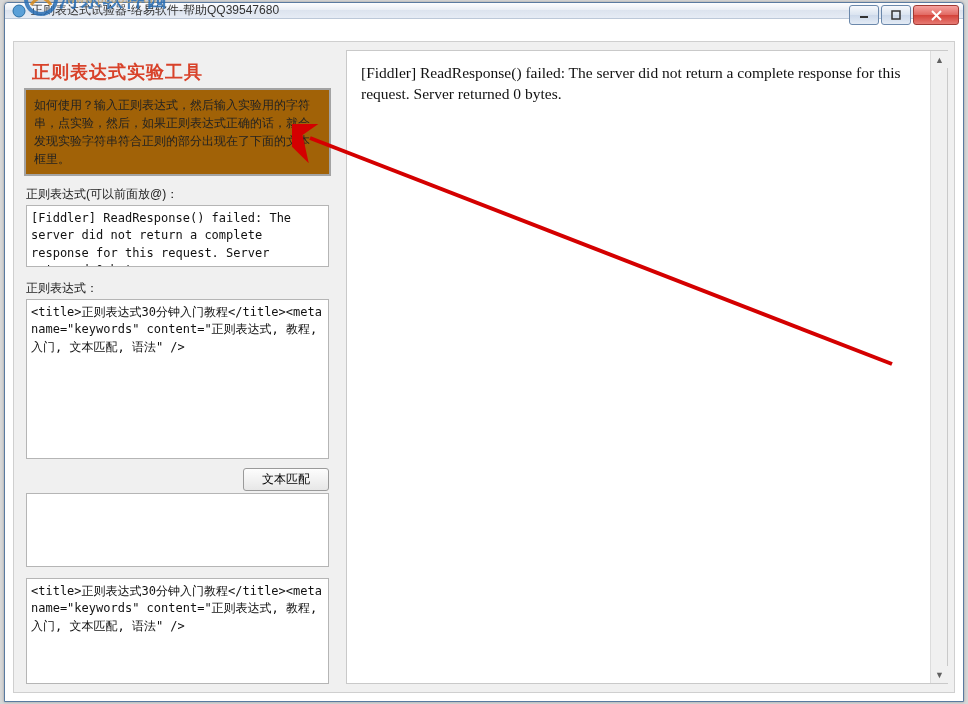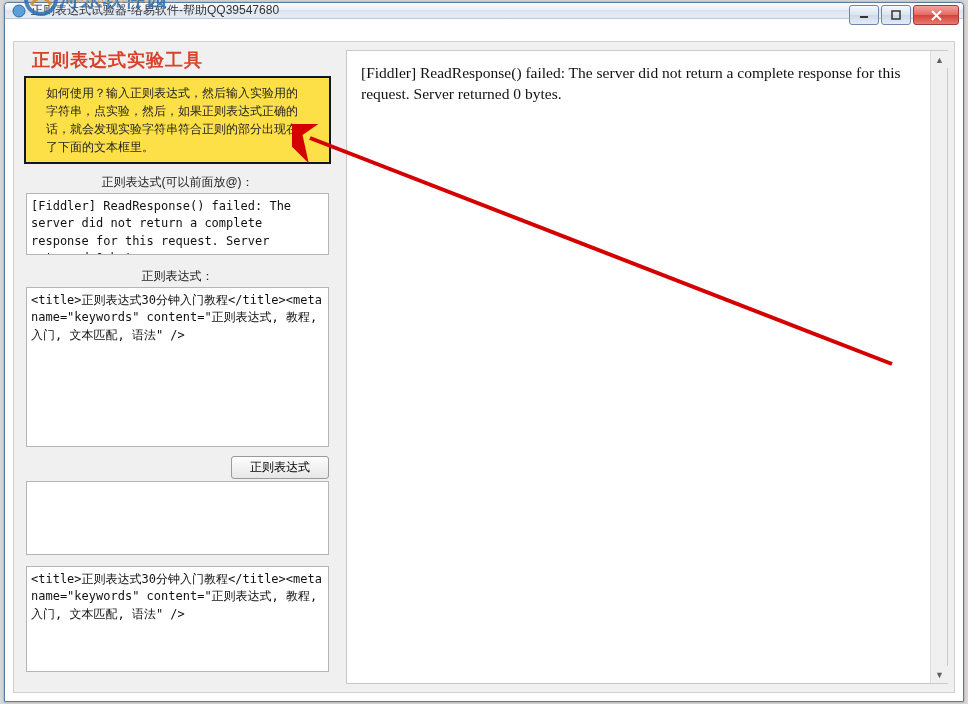--- a/index.html
+++ b/index.html
@@ -70,33 +70,33 @@
       width: 46px;
     }
     .client {
       position: absolute;
       left: 8px; right: 8px; top: 38px; bottom: 8px;
       background: #f0f0f0;
       border: 1px solid #cfcfcf;
     }
     .left-panel {
       position: absolute;
-      left: 6px; top: 0px; width: 315px; bottom: 0px;
+      left: 6px; top: 12px; width: 315px; bottom: 0px;
     }
     .heading {
       color: #d8422a;
       font-size: 18px;
       font-weight: bold;
       padding: 6px 0 4px 12px;
       letter-spacing: 1px;
     }
     .instruction-box {
-      border: 2px solid #0f172a;
-      background: #fde047;
-      padding: 6px 20px;
+      border: 2px solid #a3a3a3;
+      background: #a16207;
+      padding: 6px 8px;
       font-size: 12px;
       line-height: 1.5;
       color: #222;
       margin: 0 4px;
       position: relative;
     }
     .watermark {
       position:absolute;
       left: 18px;
       top: -22px;
@@ -116,21 +116,20 @@
       position:absolute;
       left:44px; top:12px;
       color:#bfa26a;
       font-size:11px;
       letter-spacing:1px;
     }
     .label {
       font-size: 12px;
       color: #222;
       margin: 10px 6px 2px 6px;
-      text-align: center;
     }
     .textarea-box {
       margin: 0 6px;
       width: calc(100% - 12px);
       border: 1px solid #b5b5b5;
       background: #fff;
       font-family: "SimSun", monospace;
       font-size: 12px;
       padding: 4px;
       resize: none;
@@ -239,21 +238,21 @@
         <span>如何使用？输入正则表达式，然后输入实验用的字符串，点实验，然后，如果正则表达式正确的话，就会发现实验字符串符合正则的部分出现在了下面的文本框里。</span>
       </div>
 
       <div class="label">正则表达式(可以前面放@)：</div>
       <textarea class="textarea-box ta-regex" style="">[Fiddler] ReadResponse() failed: The server did not return a complete response for this request. Server returned 0 bytes.</textarea>
 
       <div class="label">正则表达式：</div>
       <textarea class="textarea-box ta-test" style="">&lt;title&gt;正则表达式30分钟入门教程&lt;/title&gt;&lt;meta name="keywords" content="正则表达式, 教程, 入门, 文本匹配, 语法" /&gt;</textarea>
 
       <div class="btn-row">
-        <button class="run-btn">正则表达式</button>
+        <button class="run-btn">文本匹配</button>
       </div>
 
       <textarea class="textarea-box ta-result" style=""></textarea>
 
       <div style="height:8px"></div>
 
       <textarea class="textarea-box ta-bottom" style="">&lt;title&gt;正则表达式30分钟入门教程&lt;/title&gt;&lt;meta name="keywords" content="正则表达式, 教程, 入门, 文本匹配, 语法" /&gt;</textarea>
     </div>
 
     <div class="right-panel">

